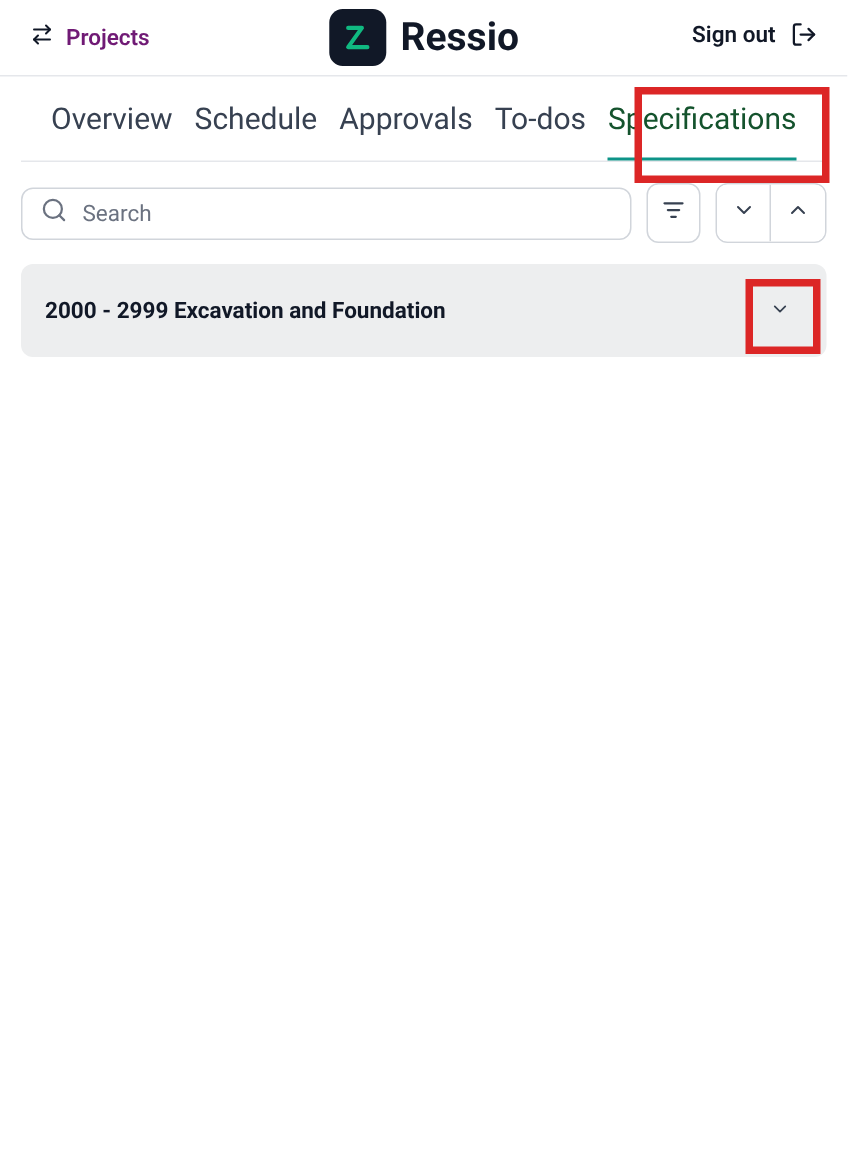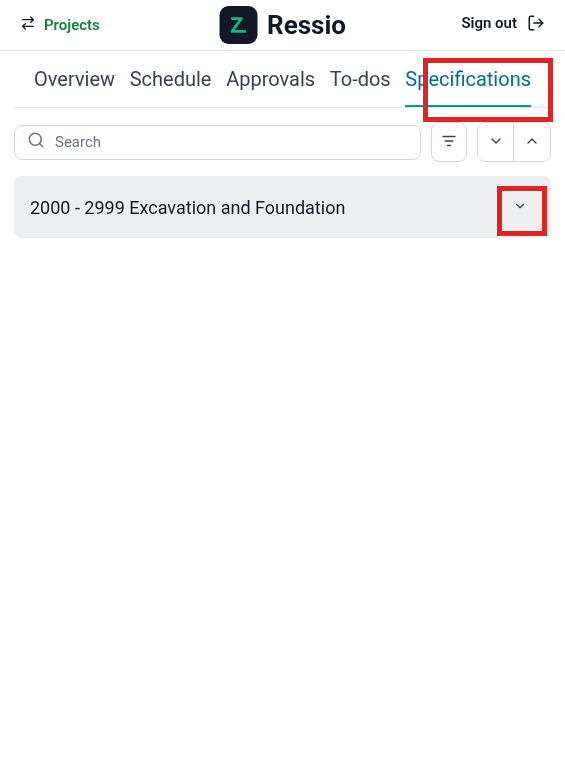--- a/index.html
+++ b/index.html
@@ -18,21 +18,21 @@
       display: flex;
       align-items: center;
       justify-content: space-between;
       padding: 14px 20px;
       border-bottom: 1px solid #e5e7eb;
     }
     .header-left {
       display: flex;
       align-items: center;
       gap: 8px;
-      color: #15803d;
+      color: #701a75;
       font-weight: 600;
       font-size: 15px;
     }
     .logo-wrap {
       display: flex;
       align-items: center;
       gap: 10px;
       position: absolute;
       left: 50%;
       transform: translateX(-50%);
@@ -68,21 +68,21 @@
       margin: 0 14px;
     }
     .tab {
       padding: 16px 0;
       font-size: 20px;
       color: #374151;
       cursor: pointer;
       position: relative;
     }
     .tab.active {
-      color: #0369a1;
+      color: #14532d;
     }
     .tab.active::after {
       content: "";
       position: absolute;
       bottom: 0;
       left: 0;
       right: 0;
       height: 2px;
       background: #0d9488;
     }
@@ -158,22 +158,22 @@
       margin: 0 14px;
       background: #edeeef;
       border-radius: 8px;
       padding: 16px 16px;
       display: flex;
       align-items: center;
       justify-content: space-between;
       position: relative;
     }
     .section-title {
-      font-weight: 400;
-      font-size: 18px;
+      font-weight: 700;
+      font-size: 15px;
       color: #111827;
     }
     .section-expand {
       width: 30px;
       height: 30px;
       display: flex;
       align-items: center;
       justify-content: center;
       cursor: pointer;
     }

